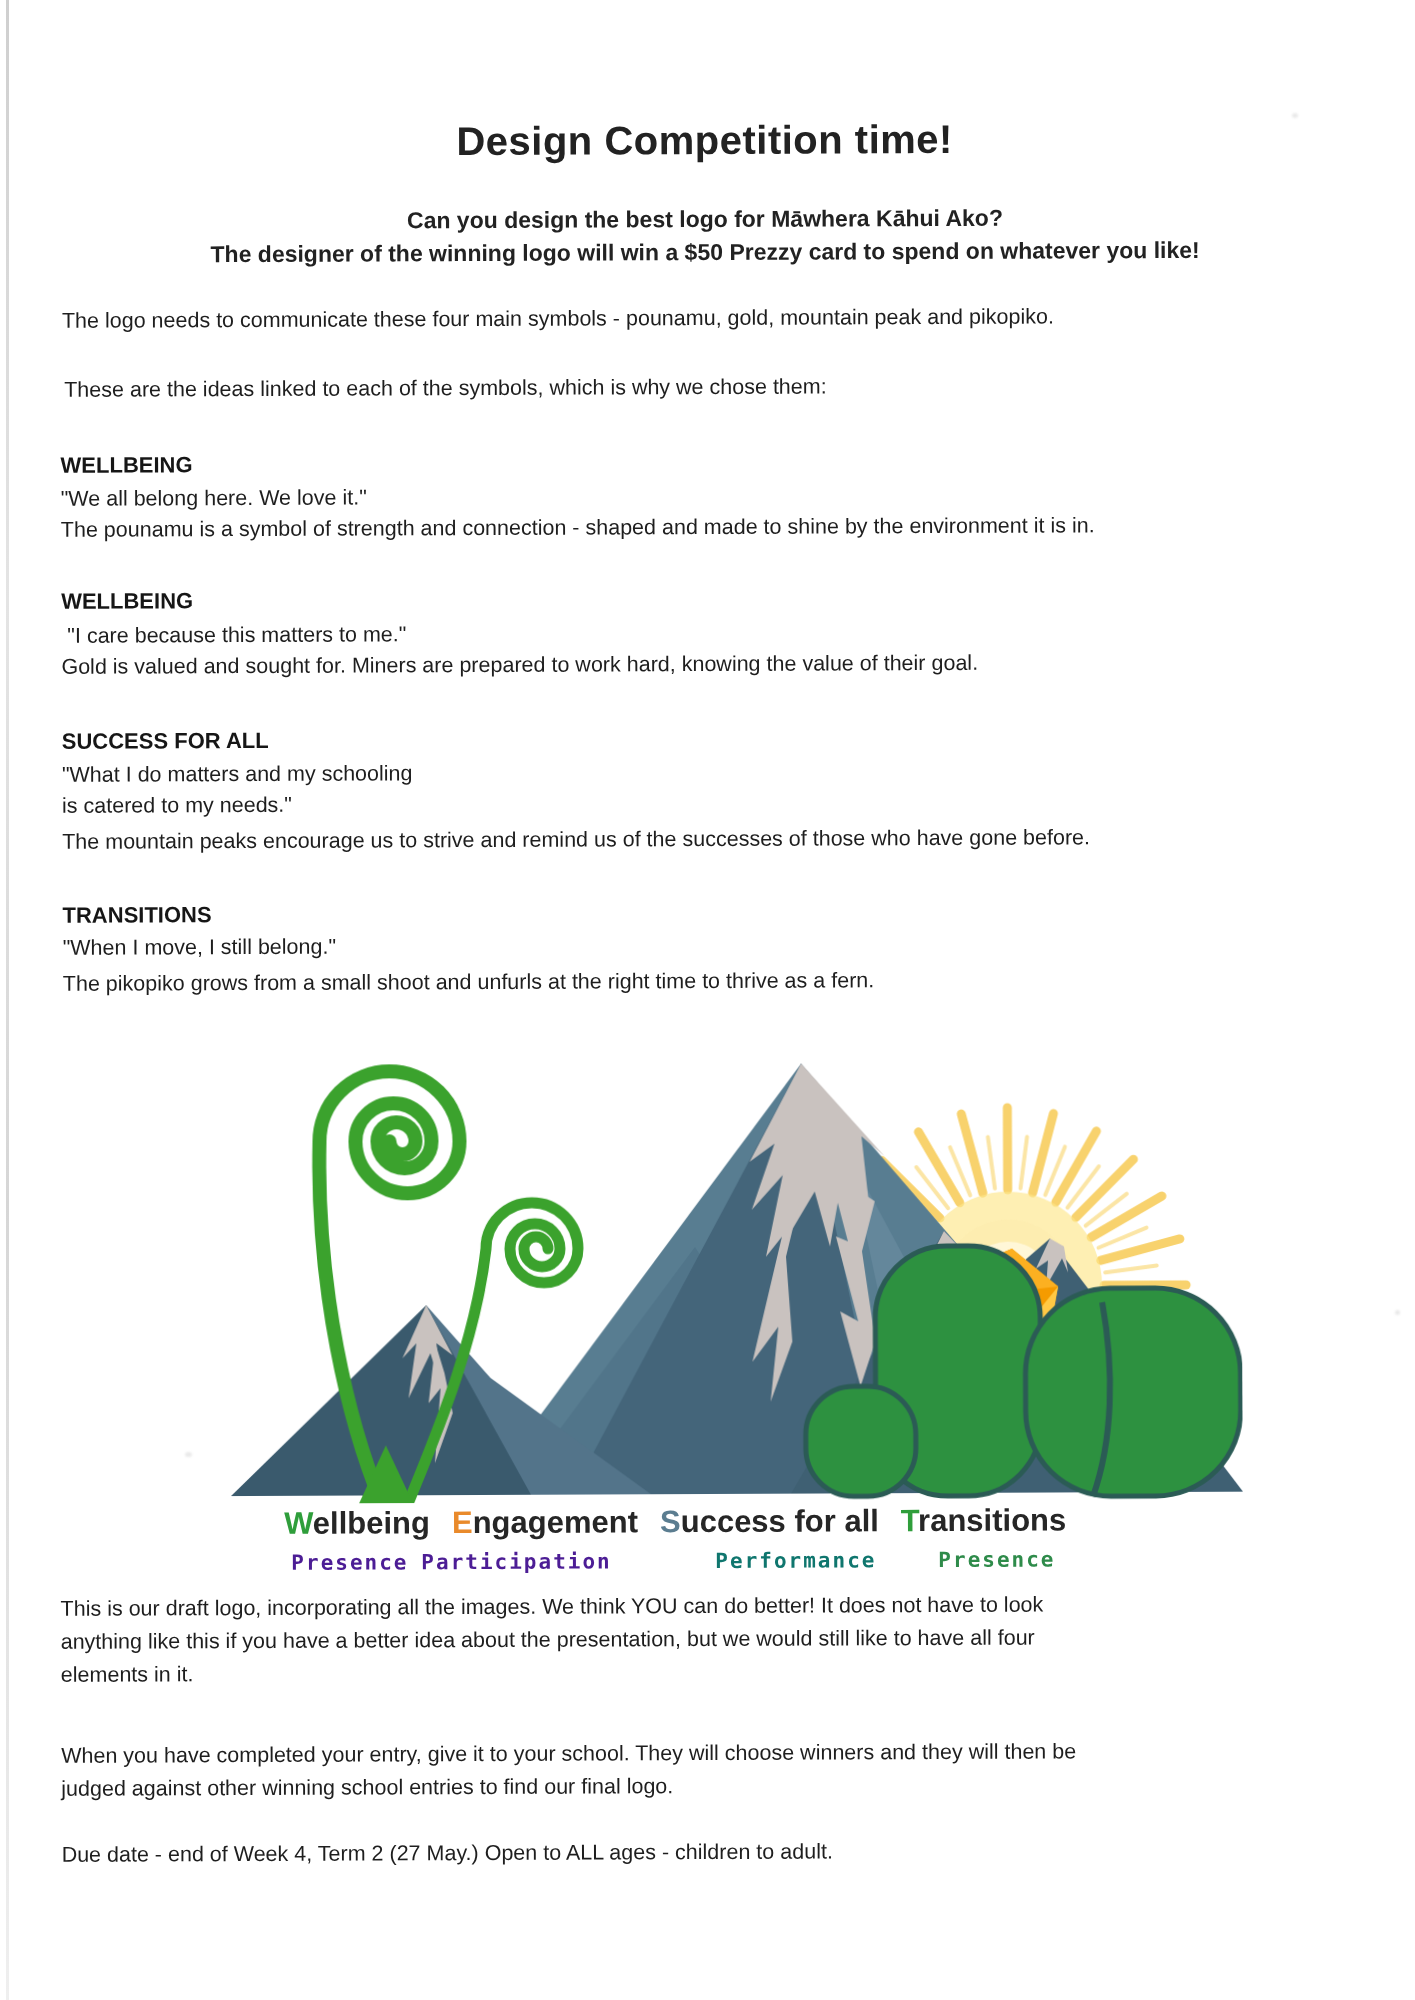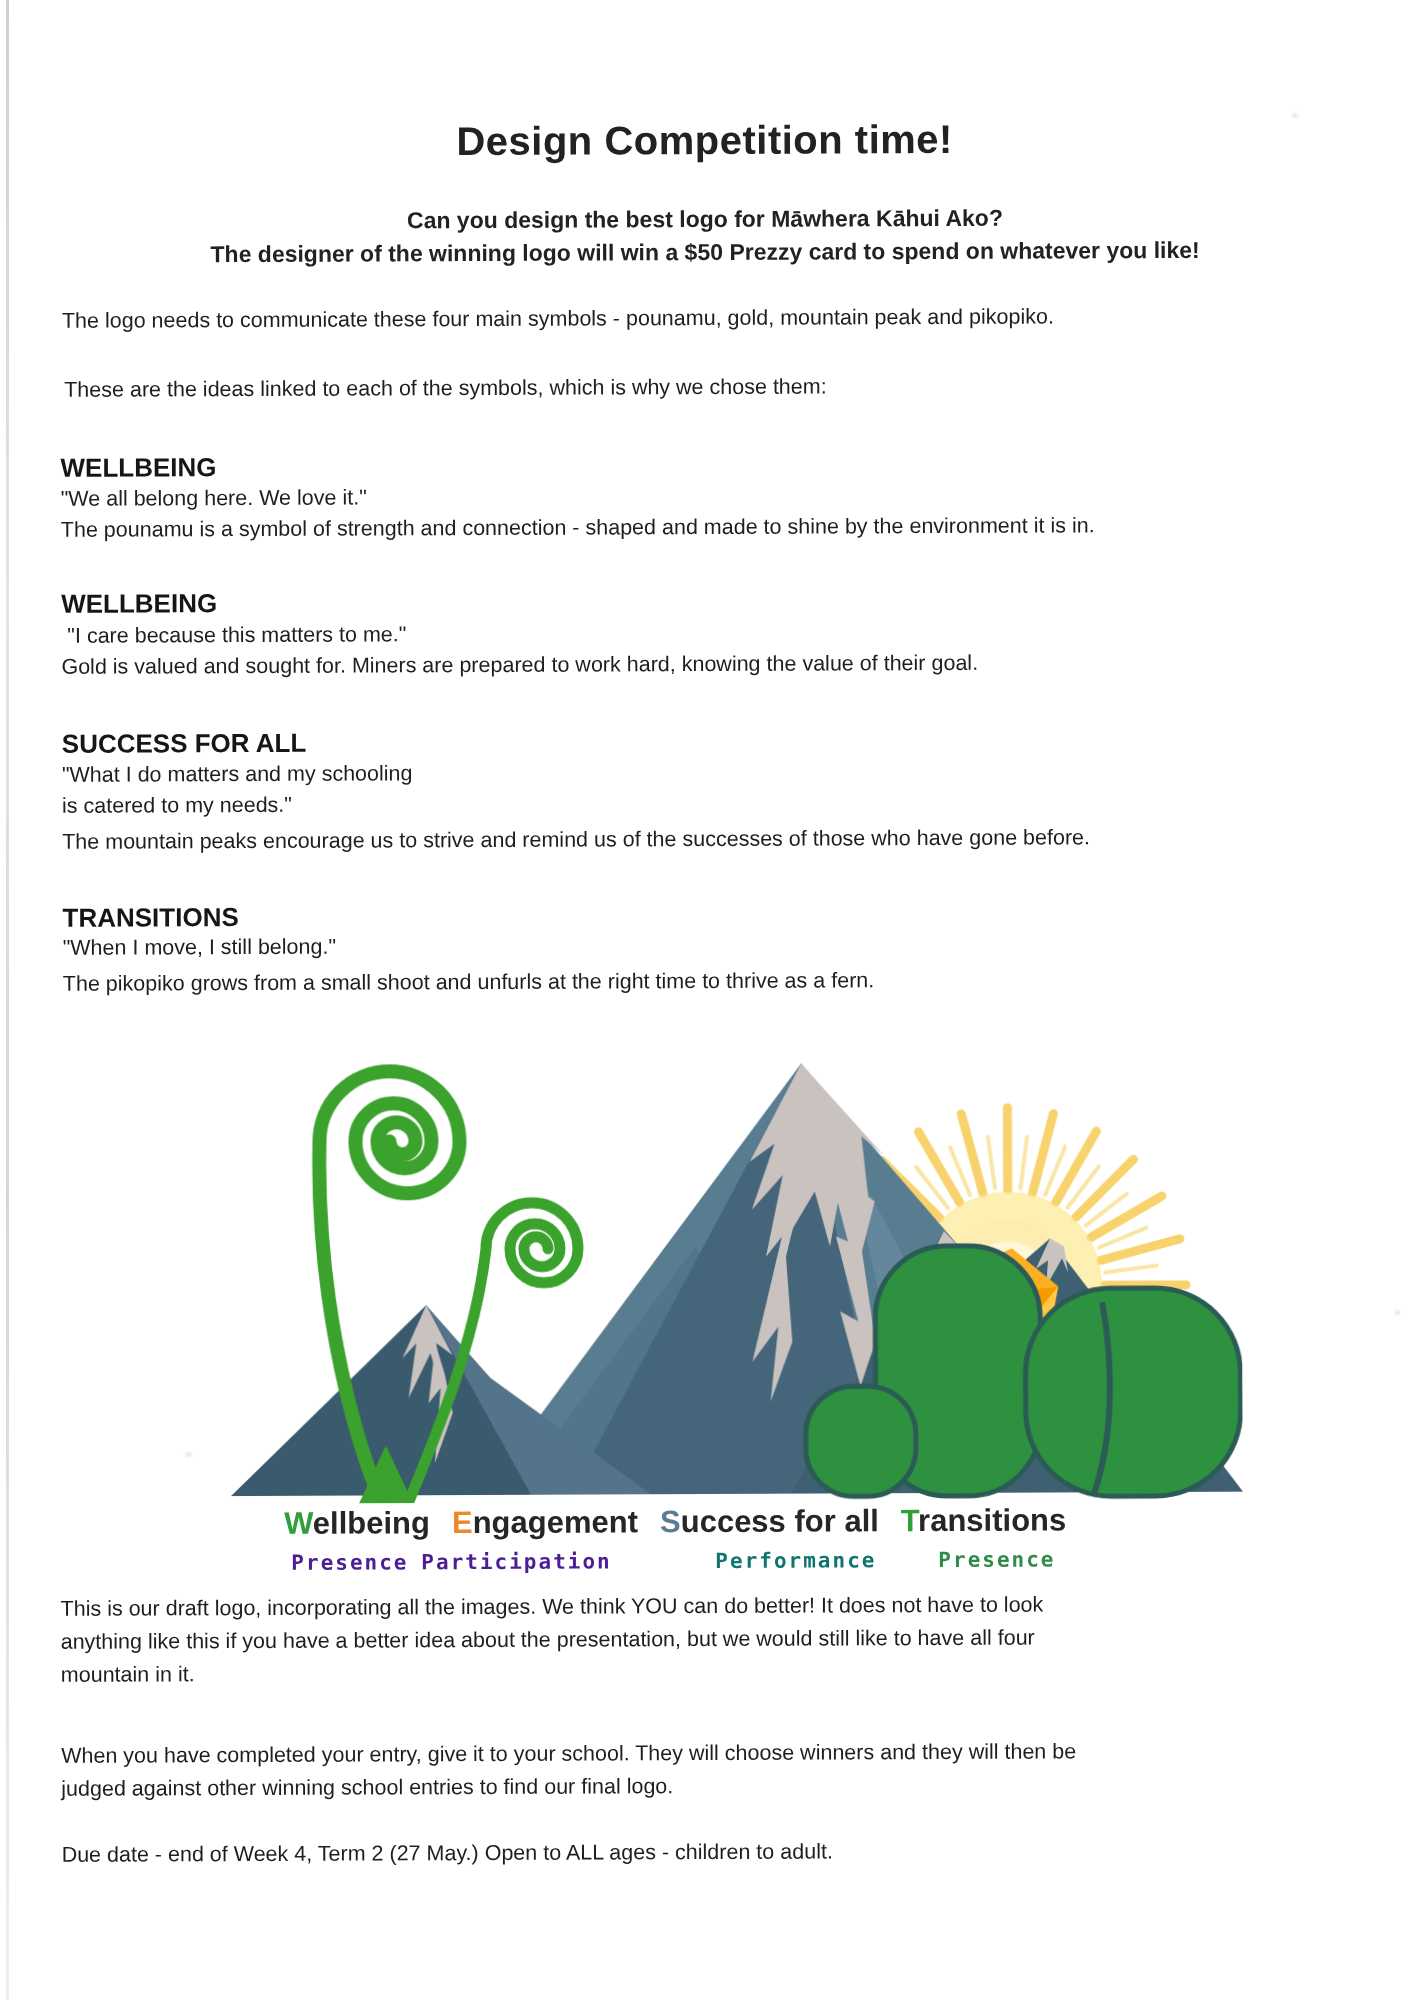--- a/index.html
+++ b/index.html
@@ -6,21 +6,21 @@
   .page{position:relative;width:1415px;height:2000px;background:#ffffff;overflow:hidden;
         font-family:"Liberation Sans",sans-serif;color:#1b1b1b;margin:0 auto;}
   .scan{position:absolute;inset:0;transform:rotate(-0.25deg);transform-origin:50% 40%;}
   .edge-line{position:absolute;left:6px;top:0;width:3px;height:100%;
              background:linear-gradient(#cfcfcf,#e4e4e4 30%,#d6d6d6 60%,#efefef);}
   .speck{position:absolute;border-radius:50%;background:#e9e9e9;filter:blur(1px);}
   .abs{position:absolute;white-space:nowrap;}
   .title{top:118px;left:0;width:1415px;text-align:center;font-size:40px;font-weight:bold;letter-spacing:.5px;color:#222;}
   .subtitle{left:0;width:1415px;text-align:center;font-size:23px;font-weight:bold;color:#222;}
   .body-line{font-size:21.5px;color:#1e1e1e;}
-  .sec-heading{font-size:26px;font-weight:bold;color:#161616;}
+  .sec-heading{font-size:22px;font-weight:bold;color:#161616;}
   
   .logo-box{position:absolute;left:228px;top:1042px;width:1012px;height:460px;}
   .caption{top:1504px;left:0;width:1344px;text-align:center;font-size:31px;font-weight:bold;color:#262626;}
   .cap-word{margin:0 11px;}
   .cap-initial{}
   .sub-word{top:1549px;font-size:21px;font-weight:bold;letter-spacing:2px;font-family:"DejaVu Sans Mono",monospace;}
 </style>
 </head>
 <body>
 
@@ -165,20 +165,20 @@
     <div class="abs caption">
       <span class="cap-word"><span class="cap-initial" style="color: rgb(47, 158, 59);">W</span><span>ellbeing</span></span><span class="cap-word"><span class="cap-initial" style="color: rgb(233, 138, 43);">E</span><span>ngagement</span></span><span class="cap-word"><span class="cap-initial" style="color: rgb(91, 125, 144);">S</span><span>uccess for all</span></span><span class="cap-word"><span class="cap-initial" style="color: rgb(47, 158, 59);">T</span><span>ransitions</span></span>
     </div>
     <div class="abs sub-word" style="left: 288px; color: #4c1d95;">Presence</div>
     <div class="abs sub-word" style="left: 418px; color: #4c1d95;">Participation</div>
     <div class="abs sub-word" style="left: 712px; color: #0f766e;">Performance</div>
     <div class="abs sub-word" style="left: 935px; color: rgb(46, 139, 74);">Presence</div>
 
     <div class="abs body-line" style="top:1594px;left:57px;">This is our draft logo, incorporating all the images. We think YOU can do better! It does not have to look</div>
     <div class="abs body-line" style="top:1627px;left:57px;">anything like this if you have a better idea about the presentation, but we would still like to have all four</div>
-    <div class="abs body-line" style="top:1660px;left:57px;">mountain in it.</div>
+    <div class="abs body-line" style="top:1660px;left:57px;">elements in it.</div>
 
     <div class="abs body-line" style="top:1741px;left:57px;">When you have completed your entry, give it to your school. They will choose winners and they will then be</div>
     <div class="abs body-line" style="top:1774px;left:57px;">judged against other winning school entries to find our final logo.</div>
 
     <div class="abs body-line" style="top:1840px;left:57px;">Due date - end of Week 4, Term 2 (27 May.) Open to ALL ages - children to adult.</div>
   </div>
 </div>
 
 </body></html>

